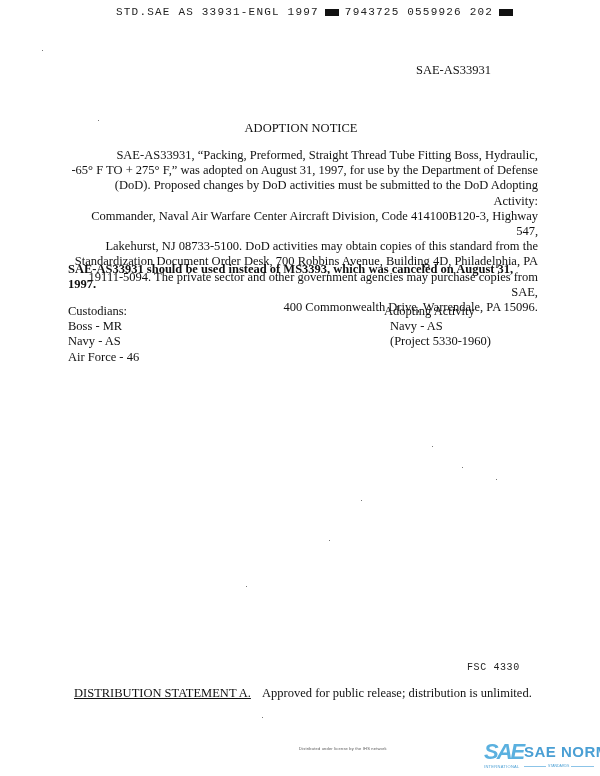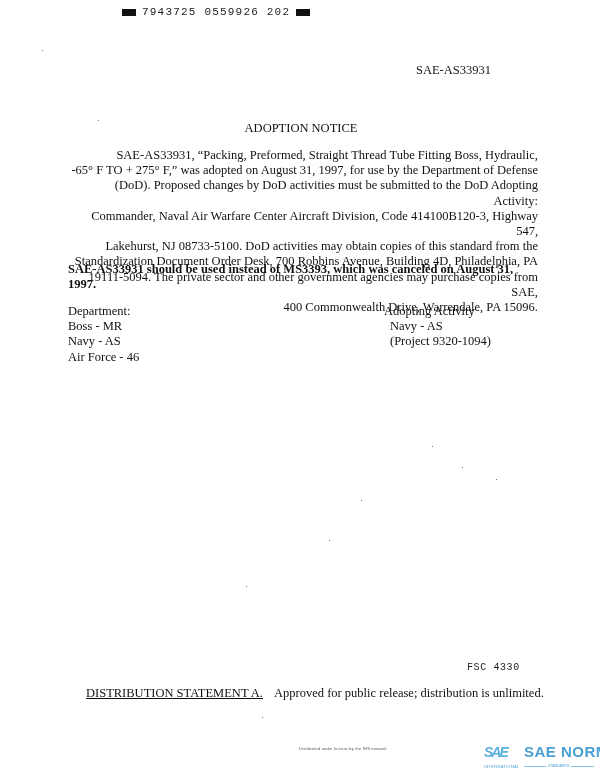--- a/index.html
+++ b/index.html
@@ -74,21 +74,21 @@
       top: 662px;
       left: 467px;
       font-family: "Liberation Mono", "DejaVu Sans Mono", monospace;
       font-size: 10px;
       letter-spacing: 0.6px;
       color: #222;
     }
     .distribution {
       position: absolute;
       top: 686px;
-      left: 86px;
+      left: 74px;
       font-size: 12.5px;
       white-space: nowrap;
     }
     .distribution .label {
       text-decoration: underline;
     }
     .distribution .text { margin-left: 8px; }
     .footer-note {
       position: absolute;
       top: 746px;
@@ -105,21 +105,21 @@
       width: 112px;
       height: 30px;
     }
     .logo .sae-mark {
       position: absolute;
       left: 0;
       top: 0;
       font-family: "Liberation Sans", sans-serif;
       font-weight: bold;
       font-style: italic;
-      font-size: 14px;
+      font-size: 22px;
       color: #5ab0df;
       letter-spacing: -2px;
       line-height: 20px;
     }
     .logo .norm {
       position: absolute;
       left: 40px;
       top: 2px;
       font-family: "Liberation Sans", sans-serif;
       font-weight: bold;
@@ -162,20 +162,21 @@
       position: absolute;
       width: 1px;
       height: 1px;
       background: #777;
     }
   </style>
 </head>
 <body>
 
 <div class="page-header">
+  <span>STD.SAE AS 33931-ENGL 1997</span>
   <span class="blk"></span>
   <span>7943725 0559926 202</span>
   <span class="blk"></span>
 </div>
 
 <div class="doc-id">SAE-AS33931</div>
 
 <div class="doc-title">
   <span>ADOPTION NOTICE</span>
 </div>
@@ -185,30 +186,30 @@
 (DoD).  Proposed changes by DoD activities must be submitted to the DoD Adopting Activity:
 Commander, Naval Air Warfare Center Aircraft Division, Code 414100B120-3, Highway 547,
 Lakehurst, NJ  08733-5100.  DoD activities may obtain copies of this standard from the
 Standardization Document Order Desk, 700 Robbins Avenue, Building 4D, Philadelphia, PA
 19111-5094.  The private sector and other government agencies may purchase copies from SAE,
 400 Commonwealth Drive, Warrendale, PA 15096.</div>
 
 <div class="para p2">SAE-AS33931 should be used instead of MS3393, which was canceled on August 31, 1997.</div>
 
 <div class="col left">
-  <div>Department:</div>
+  <div>Custodians:</div>
   <div>Boss - MR</div>
   <div>Navy - AS</div>
   <div>Air Force - 46</div>
 </div>
 
 <div class="col right">
   <div>Adopting Activity</div>
   <div class="indent">Navy - AS</div>
-  <div class="indent">(Project 9320-1094)</div>
+  <div class="indent">(Project 5330-1960)</div>
 </div>
 
 <div class="fsc">FSC 4330</div>
 
 <div class="distribution">
   <span class="label">DISTRIBUTION STATEMENT A.</span>
   <span class="text">Approved for public release; distribution is unlimited.</span>
 </div>
 
 <div class="footer-note">Distributed under license by the IHS network</div>

